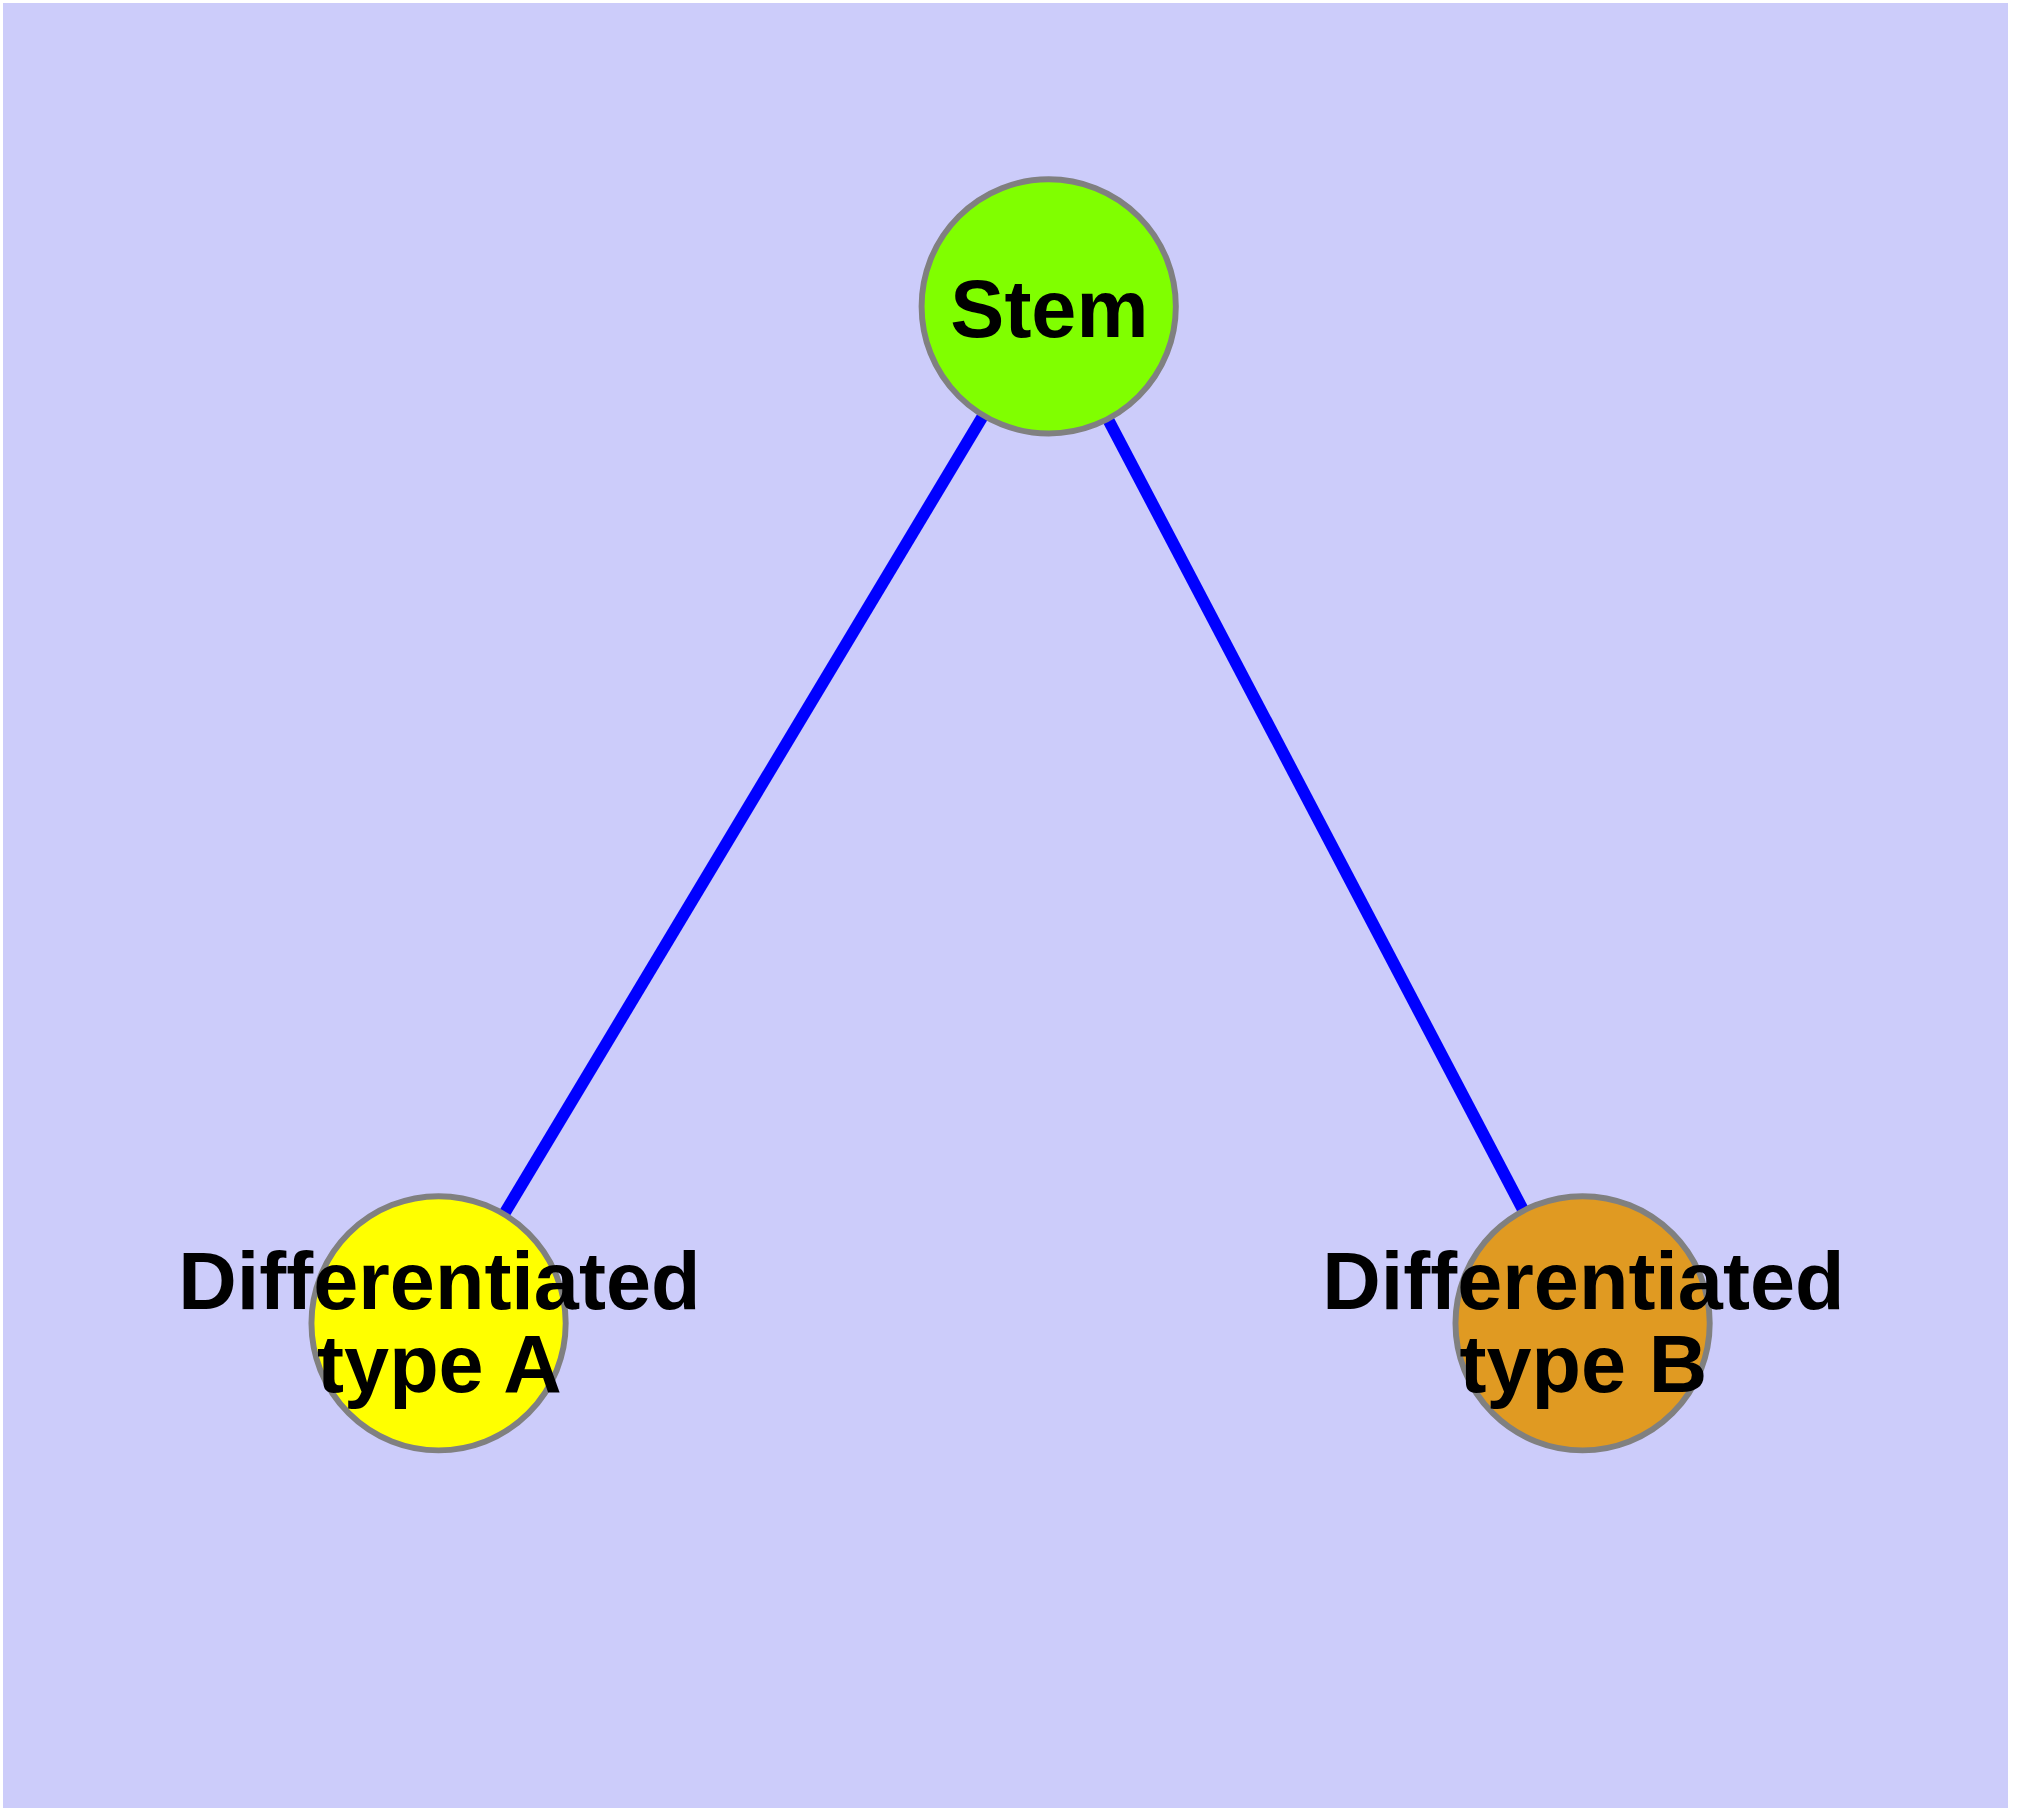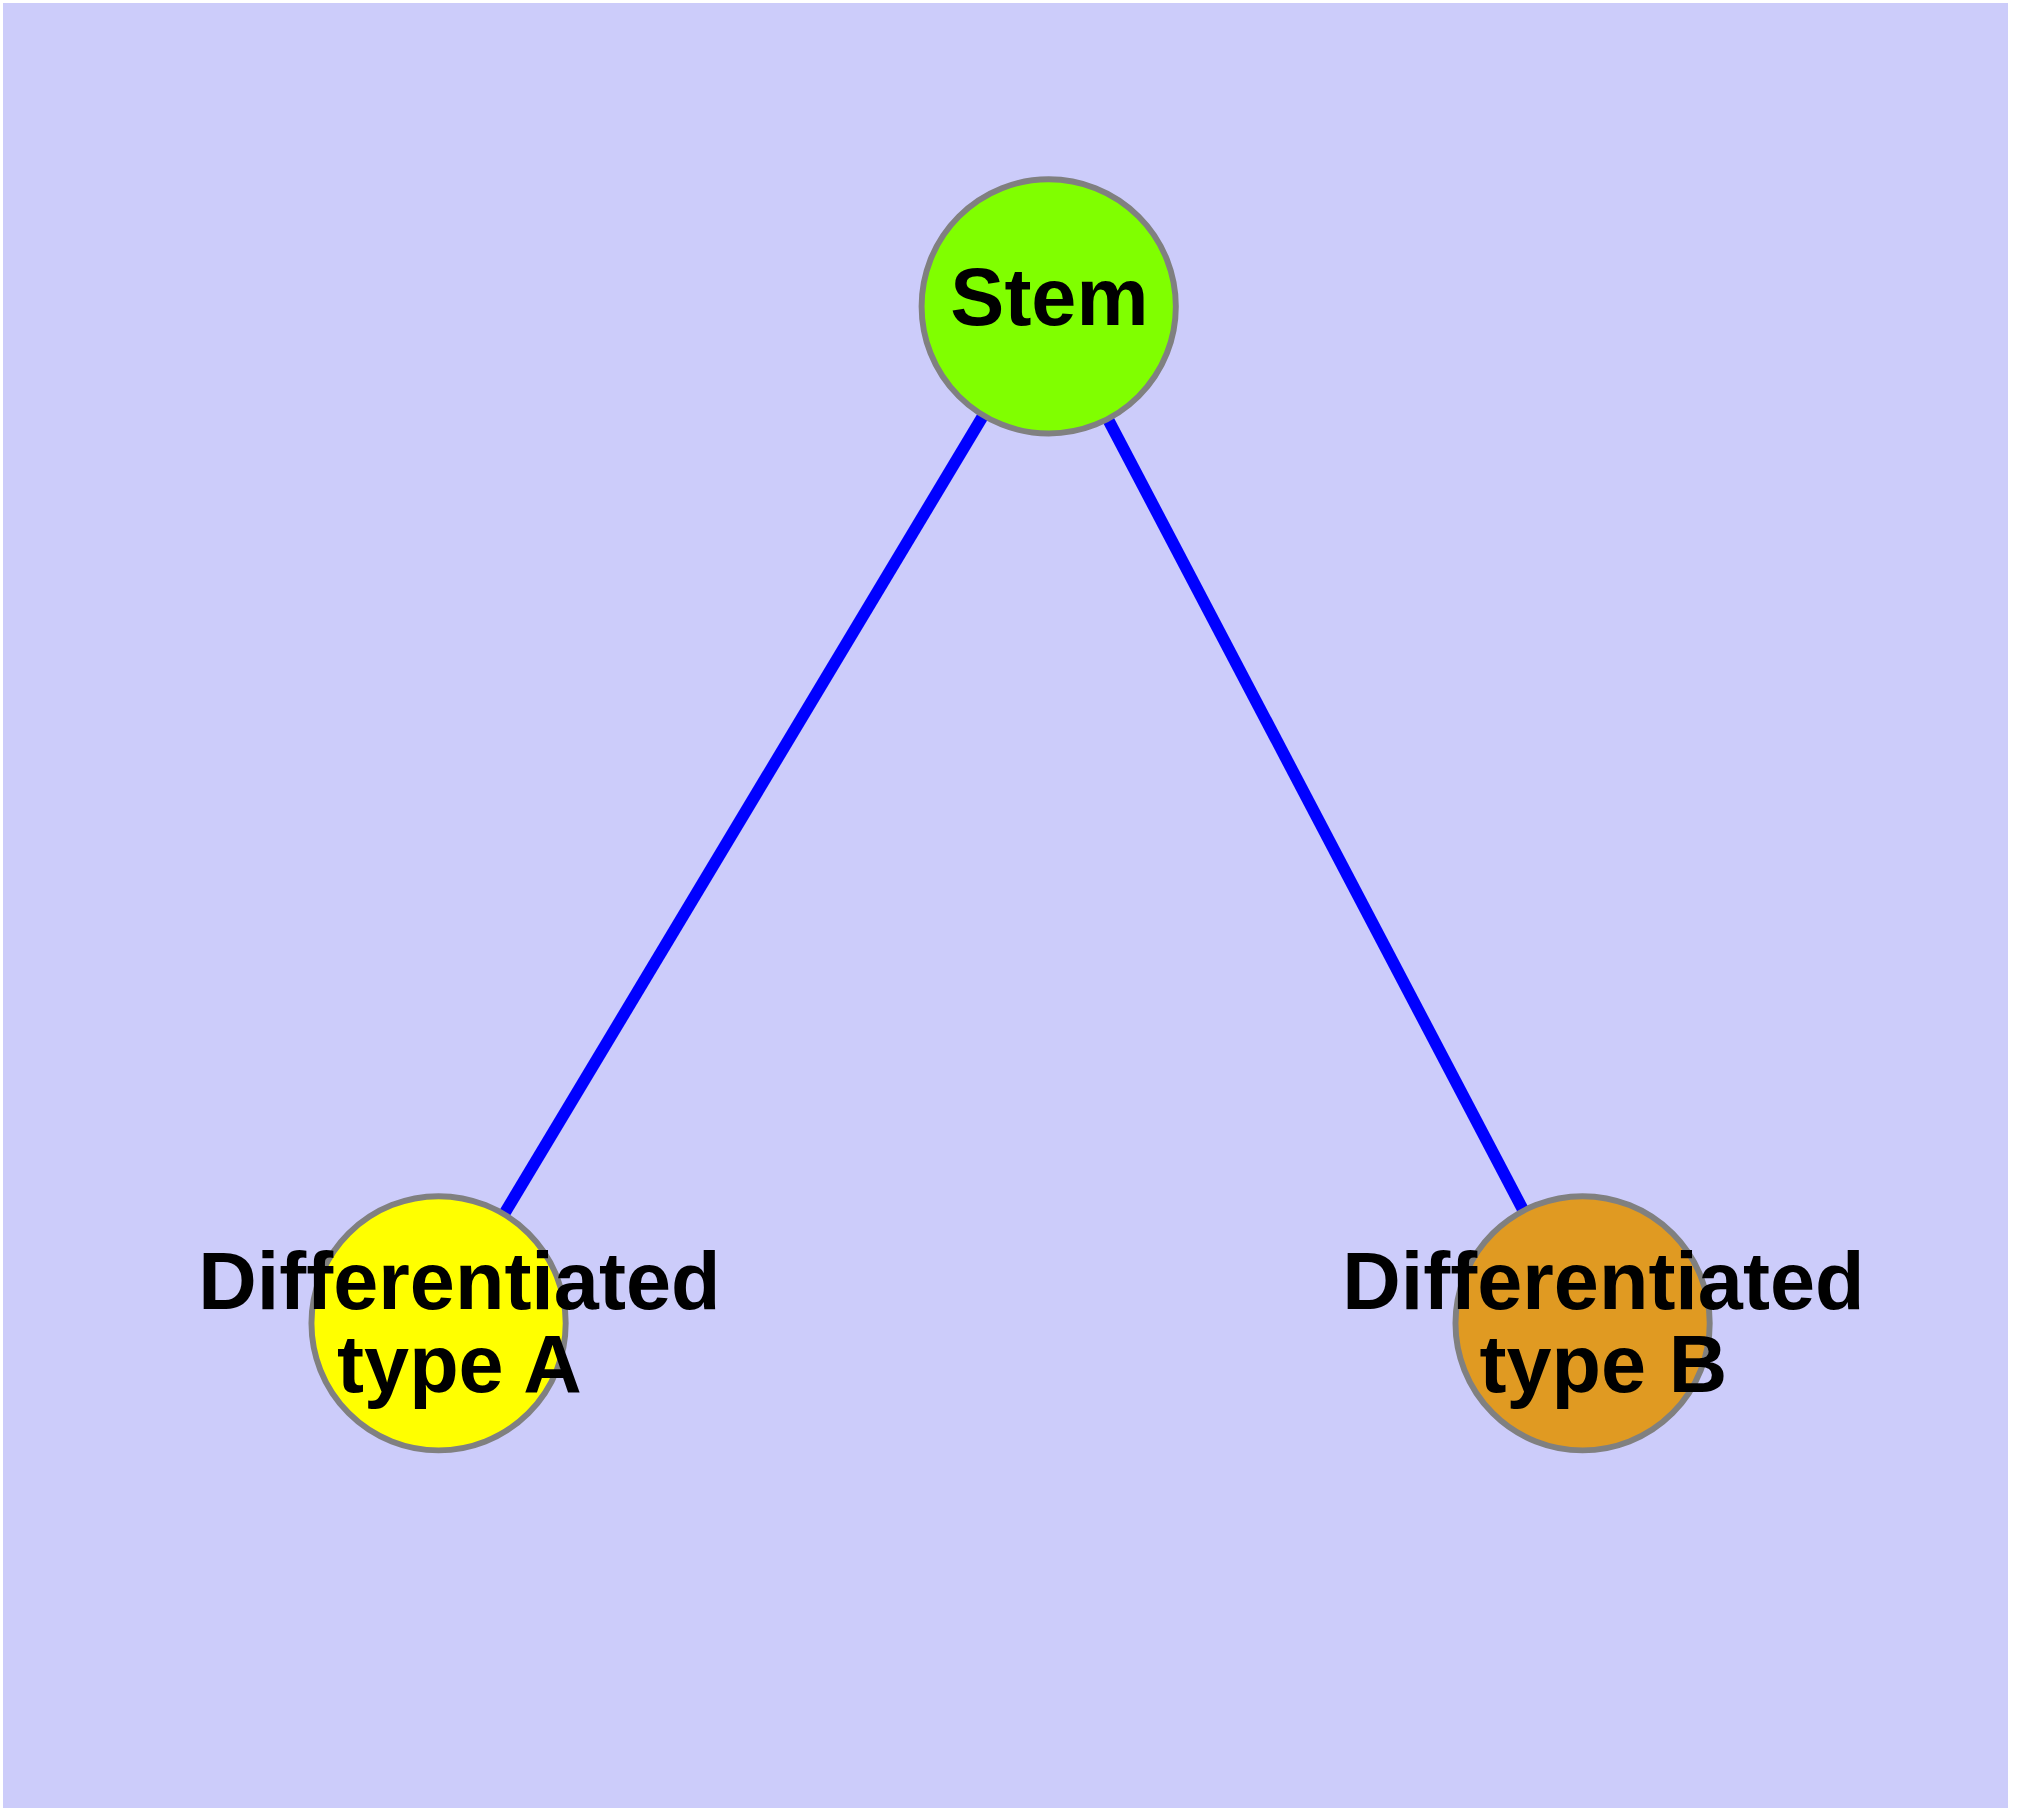--- a/index.html
+++ b/index.html
@@ -40,42 +40,41 @@
     line-height: 1.02;
     white-space: pre;
     pointer-events: none;
     transform: translate(-50%, -50%);
   }
   .label-stem {
     font-size: 81px;
   }
   .label-diff {
     font-size: 81px;
-    margin-left: 20px;
   }
 </style>
 </head>
 <body>
 
 <div id="canvas">
   <div id="plot-area">
 
     <svg id="graph-svg" viewBox="0 0 2366 2130" preserveAspectRatio="none">
       <g id="edges-layer">
           <line x1="1234" y1="358" x2="514" y2="1558" stroke="#0000ff" stroke-width="14" stroke-linecap="butt"></line>
           <line x1="1234" y1="358" x2="1864" y2="1558" stroke="#0000ff" stroke-width="14" stroke-linecap="butt"></line>
         </g>
       <g id="nodes-layer">
           <circle cx="1234" cy="358" r="150" fill="#80ff00" stroke="#808080" stroke-width="7"></circle>
           <circle cx="514" cy="1558" r="150" fill="#ffff00" stroke="#808080" stroke-width="7"></circle>
           <circle cx="1864" cy="1558" r="150" fill="#e09a22" stroke="#808080" stroke-width="7"></circle>
         </g>
     </svg>
 
-    <div class="node-label label-stem" id="label-stem" style="left: 1046px; top: 294px; color: rgb(0, 0, 0);">Stem</div>
+    <div class="node-label label-stem" id="label-stem" style="left: 1046px; top: 306px; color: rgb(0, 0, 0);">Stem</div>
 
     <div class="node-label label-diff" id="label-diff_a" style="left: 436px; top: 1320px; color: rgb(0, 0, 0);">Differentiated
 type A</div>
 
     <div class="node-label label-diff" id="label-diff_b" style="left: 1580px; top: 1320px; color: rgb(0, 0, 0);">Differentiated
 type B</div>
 
   </div>
 </div>
 

